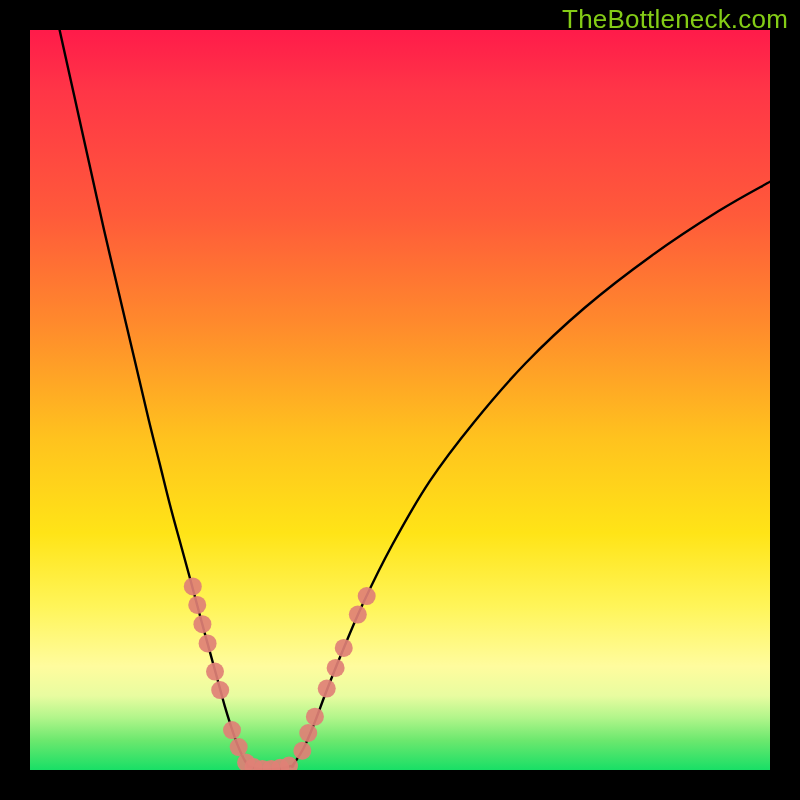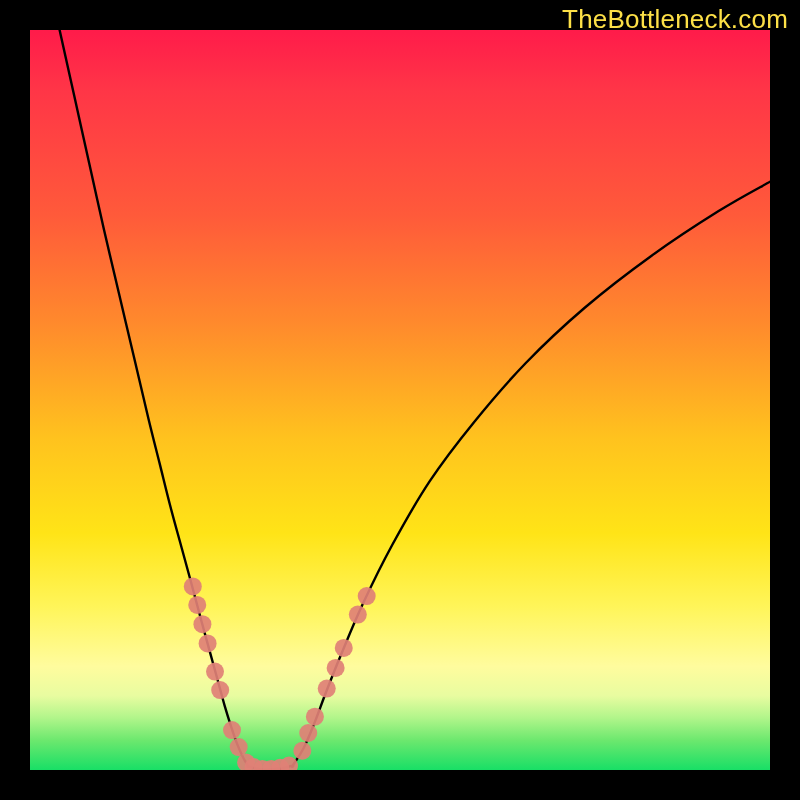--- a/index.html
+++ b/index.html
@@ -35,21 +35,21 @@
       #fffc9e 86%,
       #e8fca0 90%,
       #b0f58a 93%,
       #6ce86e 96%,
       #18df66 100%);
   }
   .watermark {
     position: absolute;
     top: 4px;
     right: 12px;
-    color: #fde047;
+    color: #84cc16;
     font-size: 26px;
     font-weight: 500;
     letter-spacing: 0.2px;
   }
   svg.curve {
     position: absolute;
     left: 0;
     top: 0;
     width: 740px;
     height: 740px;

